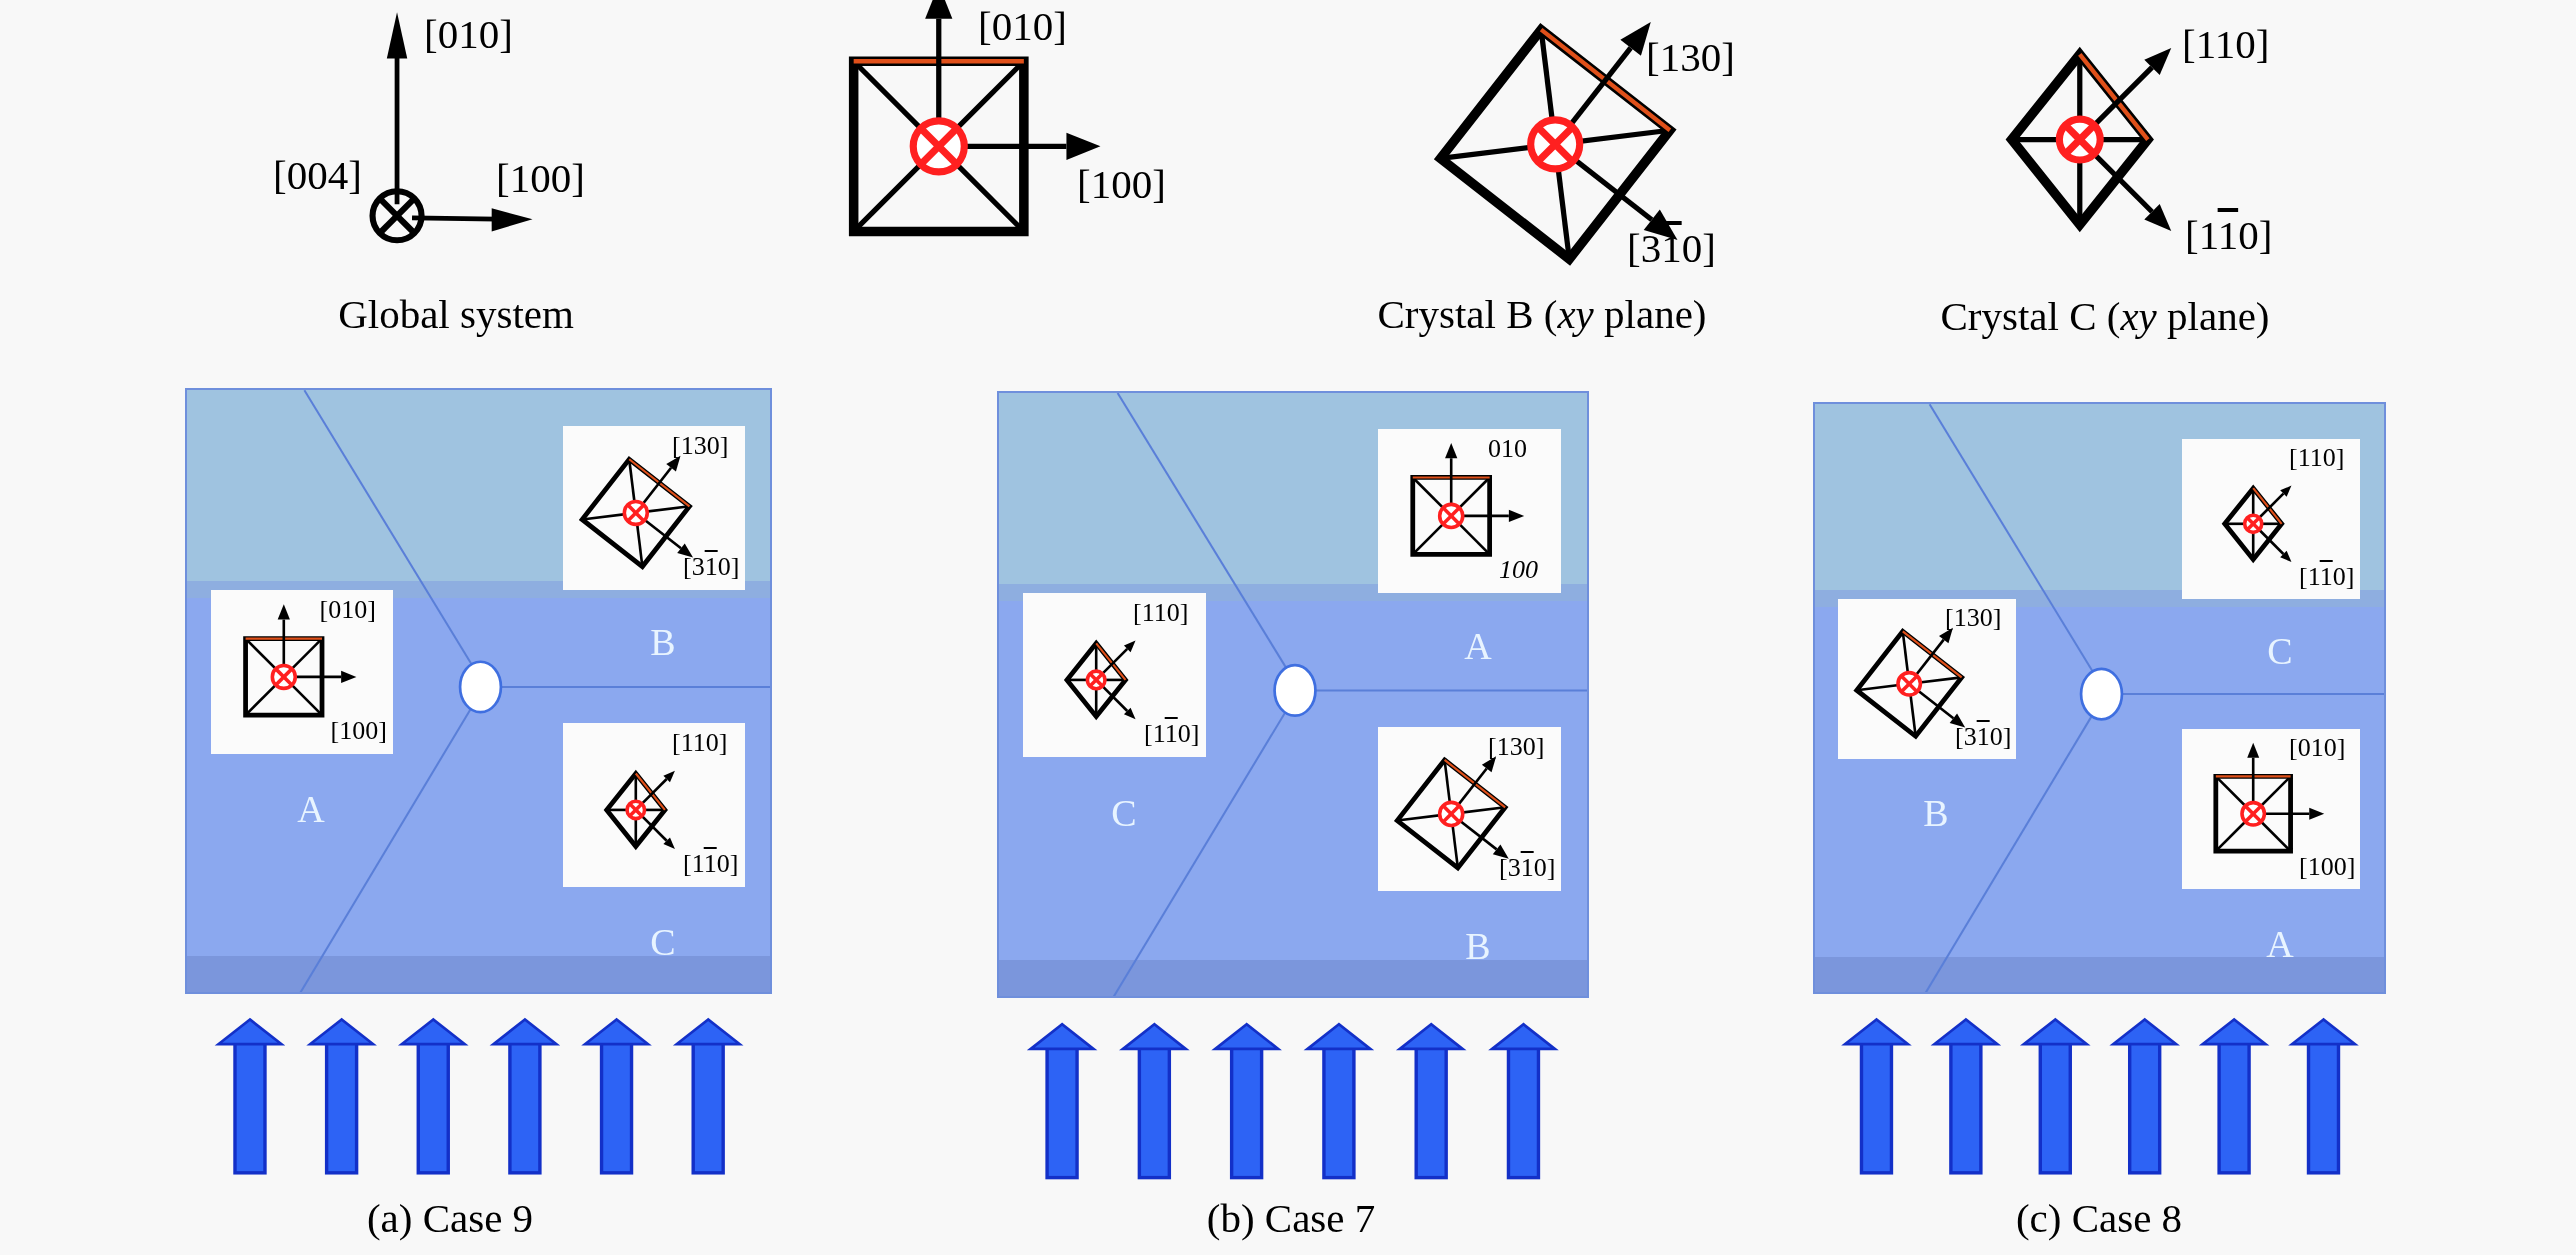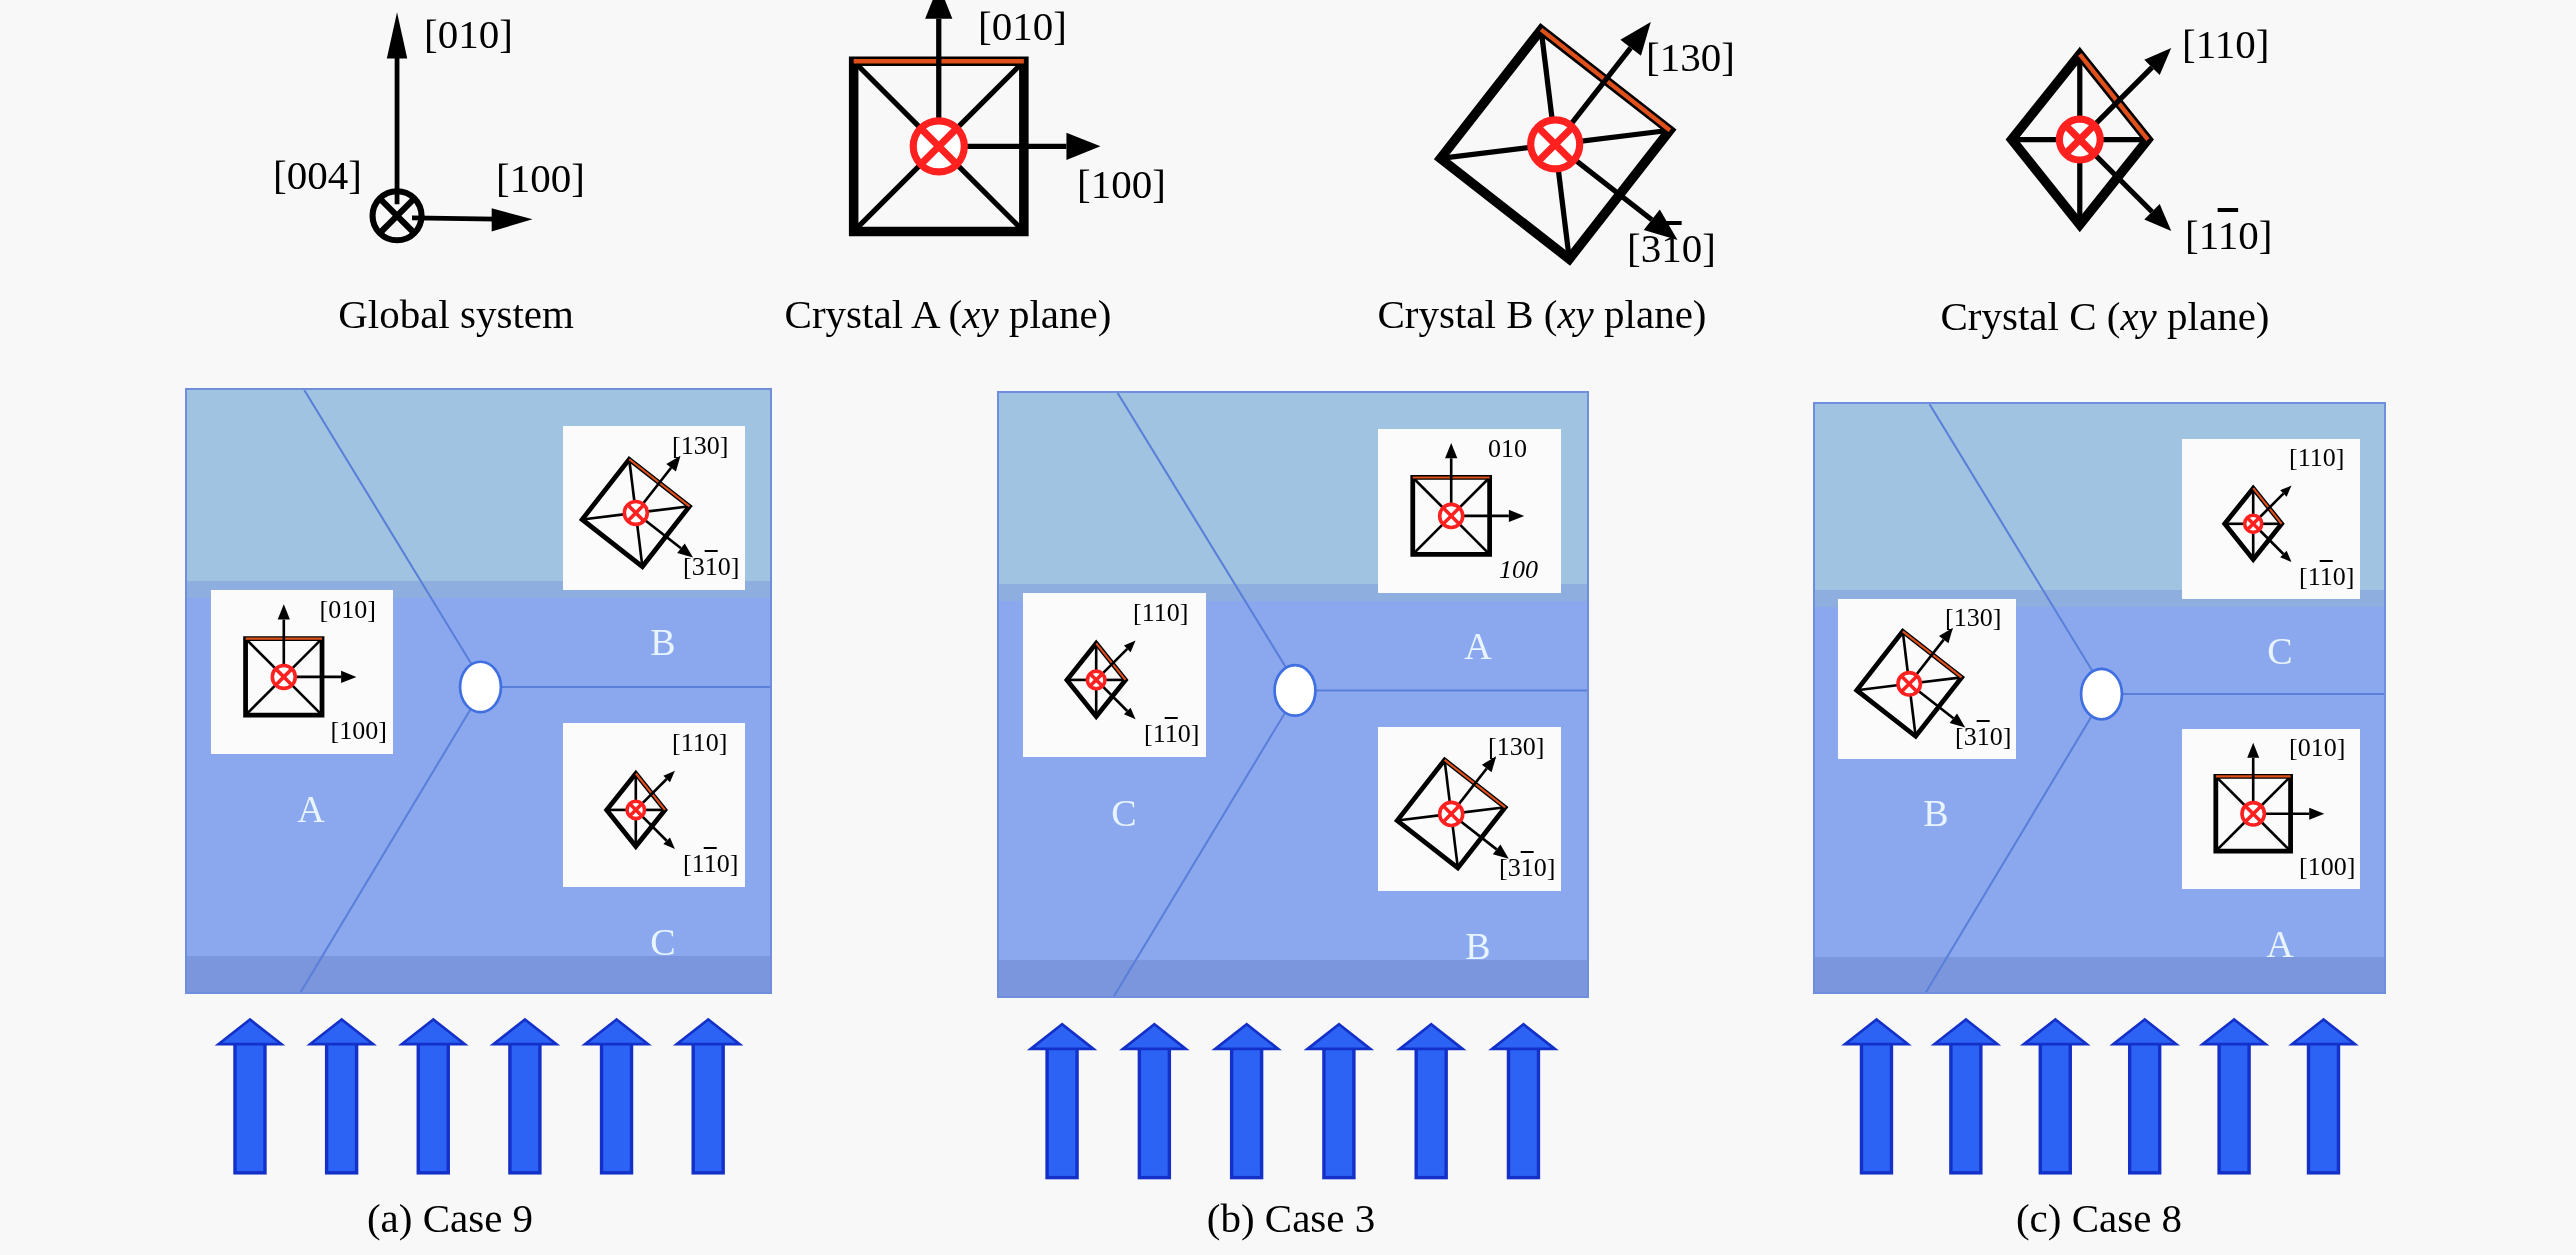--- a/index.html
+++ b/index.html
@@ -56,23 +56,20 @@
         <polygon points="464.5,215 414.5,235 414.5,195" fill="#000"></polygon>
         <g>
           <circle cx="227" cy="215" r="37.5" fill="#fff" stroke="#ff2020" stroke-width="10.5"></circle>
           <line x1="200.75" y1="188.75" x2="253.25" y2="241.25" stroke="#ff2020" stroke-width="10.5"></line>
           <line x1="253.25" y1="188.75" x2="200.75" y2="241.25" stroke="#ff2020" stroke-width="10.5"></line>
         </g>
       </g>
     </svg>
   <span class="axis-label" style="left:194px;top:5.5px;">[010]</span>
   <span class="axis-label" style="left:293px;top:164px;">[100]</span>
-  <span class="top-caption" style="left:164px;top:290px;">
-    <span>Crystal A (</span><i>xy</i><span> plane)</span>
-  </span>
 </div>
 
 <div class="abs" style="left:1363px;top:0;width:477px;height:354px;">
   <svg class="abs crystal-svg" width="477" height="354" style="left:0;top:0;" viewBox="0 0 700 520">
       <g>
         <line x1="261.31808660627235" y1="43.55933252811438" x2="282" y2="212" stroke="#000" stroke-width="7.700000000000001"></line>
         <line x1="450.4406674718856" y1="191.31808660627235" x2="282" y2="212" stroke="#000" stroke-width="7.700000000000001"></line>
         <line x1="302.68191339372765" y1="380.4406674718856" x2="282" y2="212" stroke="#000" stroke-width="7.700000000000001"></line>
         <line x1="113.5593325281144" y1="232.68191339372765" x2="282" y2="212" stroke="#000" stroke-width="7.700000000000001"></line>
         <polygon points="261.31808660627235,43.55933252811438 450.4406674718856,191.31808660627235 302.68191339372765,380.4406674718856 113.5593325281144,232.68191339372765" fill="none" stroke="#000" stroke-width="14" stroke-linejoin="miter"></polygon>
@@ -350,21 +347,21 @@
         </g>
         <g>
           <rect x="2078.112" y="1537" width="44" height="191" fill="#2d63f5" stroke="#1330c8" stroke-width="5"></rect>
           <polygon points="2100.112,1503 2054.112,1539 2146.112,1539" fill="#2d63f5" stroke="#1330c8" stroke-width="4"></polygon>
         </g>
         <g>
           <rect x="2213.52" y="1537" width="44" height="191" fill="#2d63f5" stroke="#1330c8" stroke-width="5"></rect>
           <polygon points="2235.52,1503 2189.52,1539 2281.52,1539" fill="#2d63f5" stroke="#1330c8" stroke-width="4"></polygon>
         </g>
       </svg>
-    <div class="case-caption" style="left: 1291px; top: 1194px;">(b) Case 3</div>
+    <div class="case-caption" style="left: 1291px; top: 1194px;">(b) Case 7</div>
   </div>
     <div class="case">
     <div class="panel" style="left: 1813px; top: 402px; width: 573px; height: 592px; background: rgb(139, 168, 239);">
       <div class="grain-top" style="height: 186px; background: rgb(159, 195, 224);"></div>
       <div class="grain-strip" style="top: 186px; height: 16.6px;"></div>
       <div class="bottom-strip" style="height: 35px; background: rgb(123, 150, 220);"></div>
       <svg class="gb-svg" width="573" height="592" viewBox="0 0 841 868">
           <line x1="168.20000000000002" y1="0" x2="412.5" y2="400.32" stroke="#5a7fd8" stroke-width="3"></line>
           <line x1="410.5" y1="450.32" x2="159.79" y2="868" stroke="#5a7fd8" stroke-width="3"></line>
           <line x1="450.5" y1="425.32" x2="841" y2="425.32" stroke="#5a7fd8" stroke-width="3"></line>

